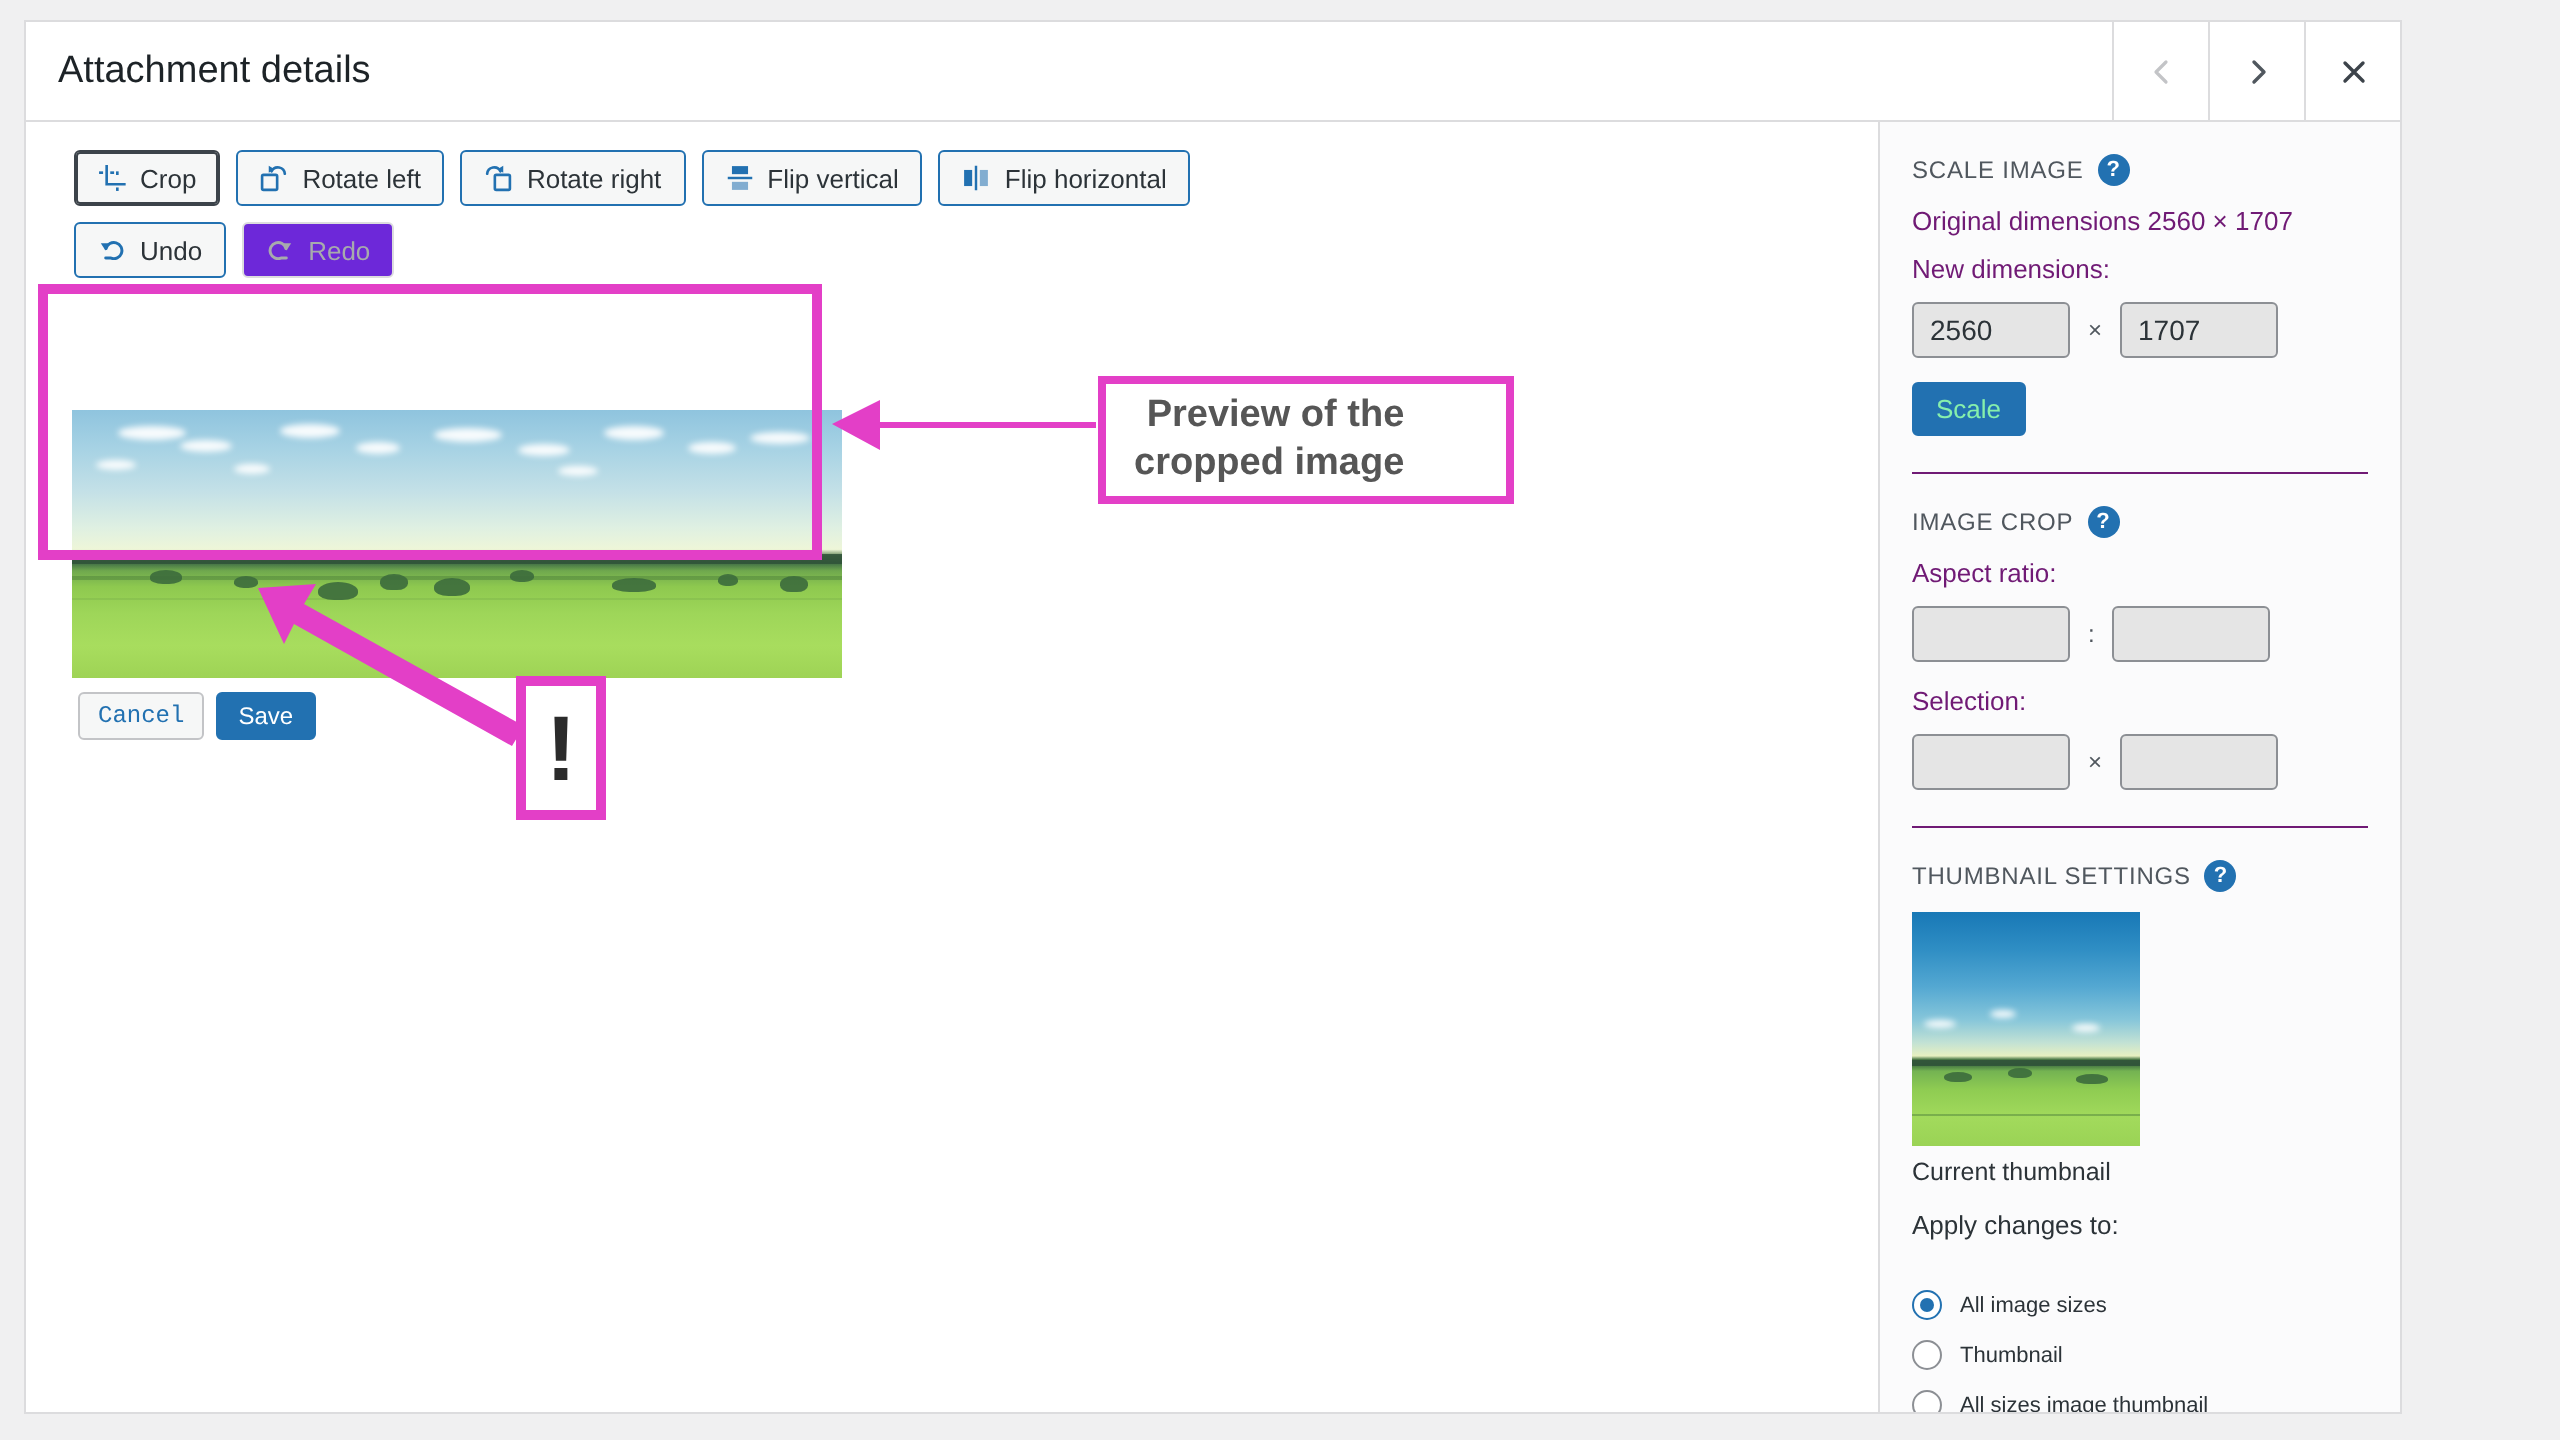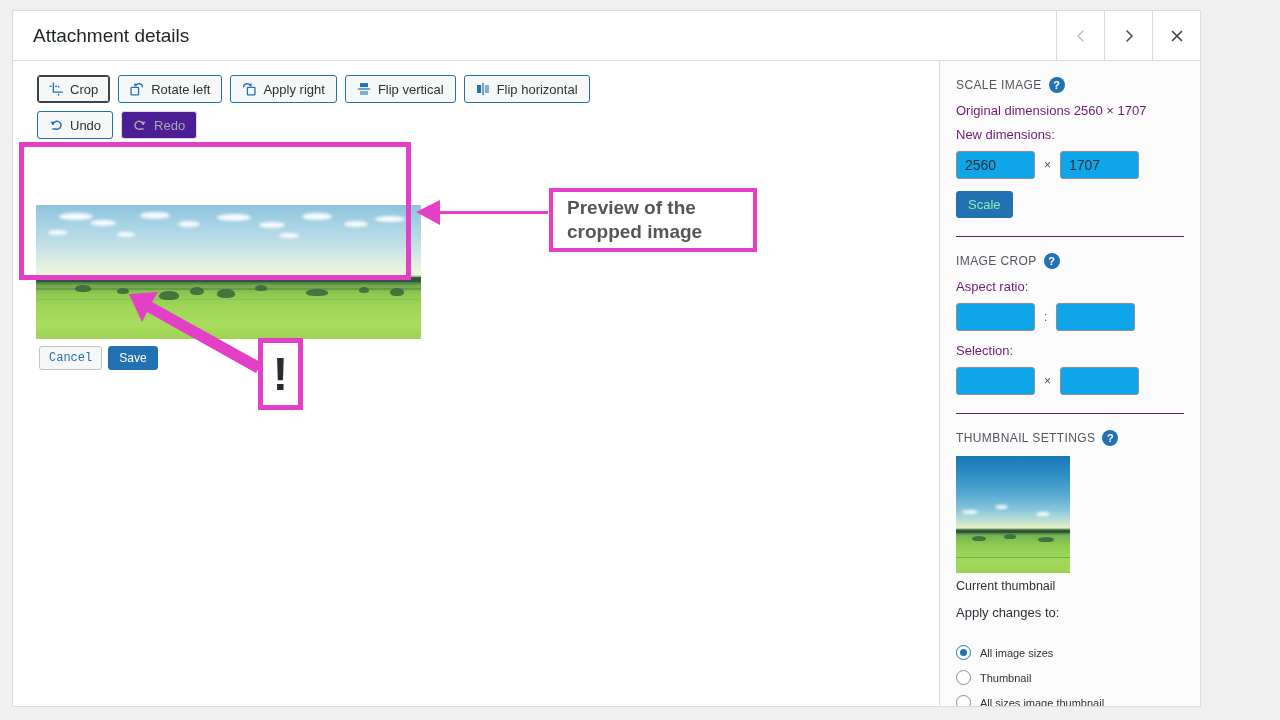--- a/index.html
+++ b/index.html
@@ -28,24 +28,24 @@
     flex: 0 0 50px;
     border-bottom: 1px solid #dcdcde;
     display: flex;
     align-items: stretch;
     background: #fff;
   }
   .modal-title {
     flex: 1;
     display: flex;
     align-items: center;
+    padding-left: 16px;
     font-size: 19px;
     color: #1d2327;
     font-weight: 400;
-    margin-left: 20px;
   }
   .hdr-btn {
     width: 48px;
     border: none;
     border-left: 1px solid #dcdcde;
     background: #fff;
     display: flex;
     align-items: center;
     justify-content: center;
     cursor: pointer;
@@ -94,21 +94,21 @@
     font-family: "Liberation Sans", sans-serif;
   }
   .tool-btn.focused {
     border-color: #3c434a;
     box-shadow: 0 0 0 1px #3c434a inset;
     background: #f6f7f7;
   }
   .tool-btn.disabled {
     border-color: #dcdcde;
     color: #a7aaad;
-    background: #4c1d95;
+    background: #6d28d9;
     cursor: default;
   }
   .tool-btn .ic { display: flex; align-items: center; }
   .tool-btn .ic svg { display: block; }
   .ic-blue   { fill: #2271b1; }
   .ic-gray   { fill: #a7aaad; }
   .st-blue   { stroke: #2271b1; }
   .st-gray   { stroke: #a7aaad; }
 
   
@@ -207,20 +207,21 @@
     border: 5px solid #e33fc7;
     background: transparent;
   }
   .anno-box {
     position: absolute;
     border: 4px solid #e33fc7;
     background: #fff;
     display: flex;
     align-items: center;
     padding: 8px 14px;
+    text-align: right;
   }
   .anno-text {
     font-size: 19px;
     font-weight: bold;
     color: #565656;
     line-height: 1.25;
     font-family: "Liberation Sans", sans-serif;
   }
   .anno-bang {
     position: absolute;
@@ -279,21 +280,21 @@
     display: flex;
     align-items: center;
     gap: 9px;
     margin-bottom: 12px;
   }
   .txt-input {
     width: 79px;
     height: 28px;
     border: 1px solid #8c8f94;
     border-radius: 3px;
-    background: #0ea5e9;
+    background: #e5e5e5;
     font-size: 14px;
     color: #2c3338;
     padding: 0 8px;
     font-family: "Liberation Sans", sans-serif;
   }
   .sep-glyph { font-size: 12px; color: #50575e; }
   .btn-scale {
     height: 27px;
     padding: 0 11px;
     background: #2271b1;
@@ -421,21 +422,21 @@
         </button>
 
         <button class="tool-btn">
           <span class="ic">
             <svg width="14" height="14" viewBox="0 0 16 16" fill="none">
               <rect x="6.2" y="6.2" width="8.6" height="8.6" rx="0.8" class="st-blue" stroke-width="1.5"></rect>
               <path class="st-blue" d="M9.4 4.2 A4 4 0 0 0 1.8 5.6" stroke-width="1.5" stroke-linecap="round"></path>
               <path class="ic-blue" d="M11.0 1.0 L7.7 3.0 L11.0 5.0z"></path>
             </svg>
           </span>
-          <span>Apply right</span>
+          <span>Rotate right</span>
         </button>
 
         <button class="tool-btn">
           <span class="ic">
             <svg width="14" height="14" viewBox="0 0 16 16">
               <path class="ic-blue" d="M3.4 1.2h9.2v4.6H3.4z"></path>
               <rect x="1.0" y="7.3" width="14" height="1.4" class="ic-blue"></rect>
               <path class="ic-blue" d="M3.4 10.2h9.2v4.6H3.4z" opacity="0.55"></path>
             </svg>
           </span>

